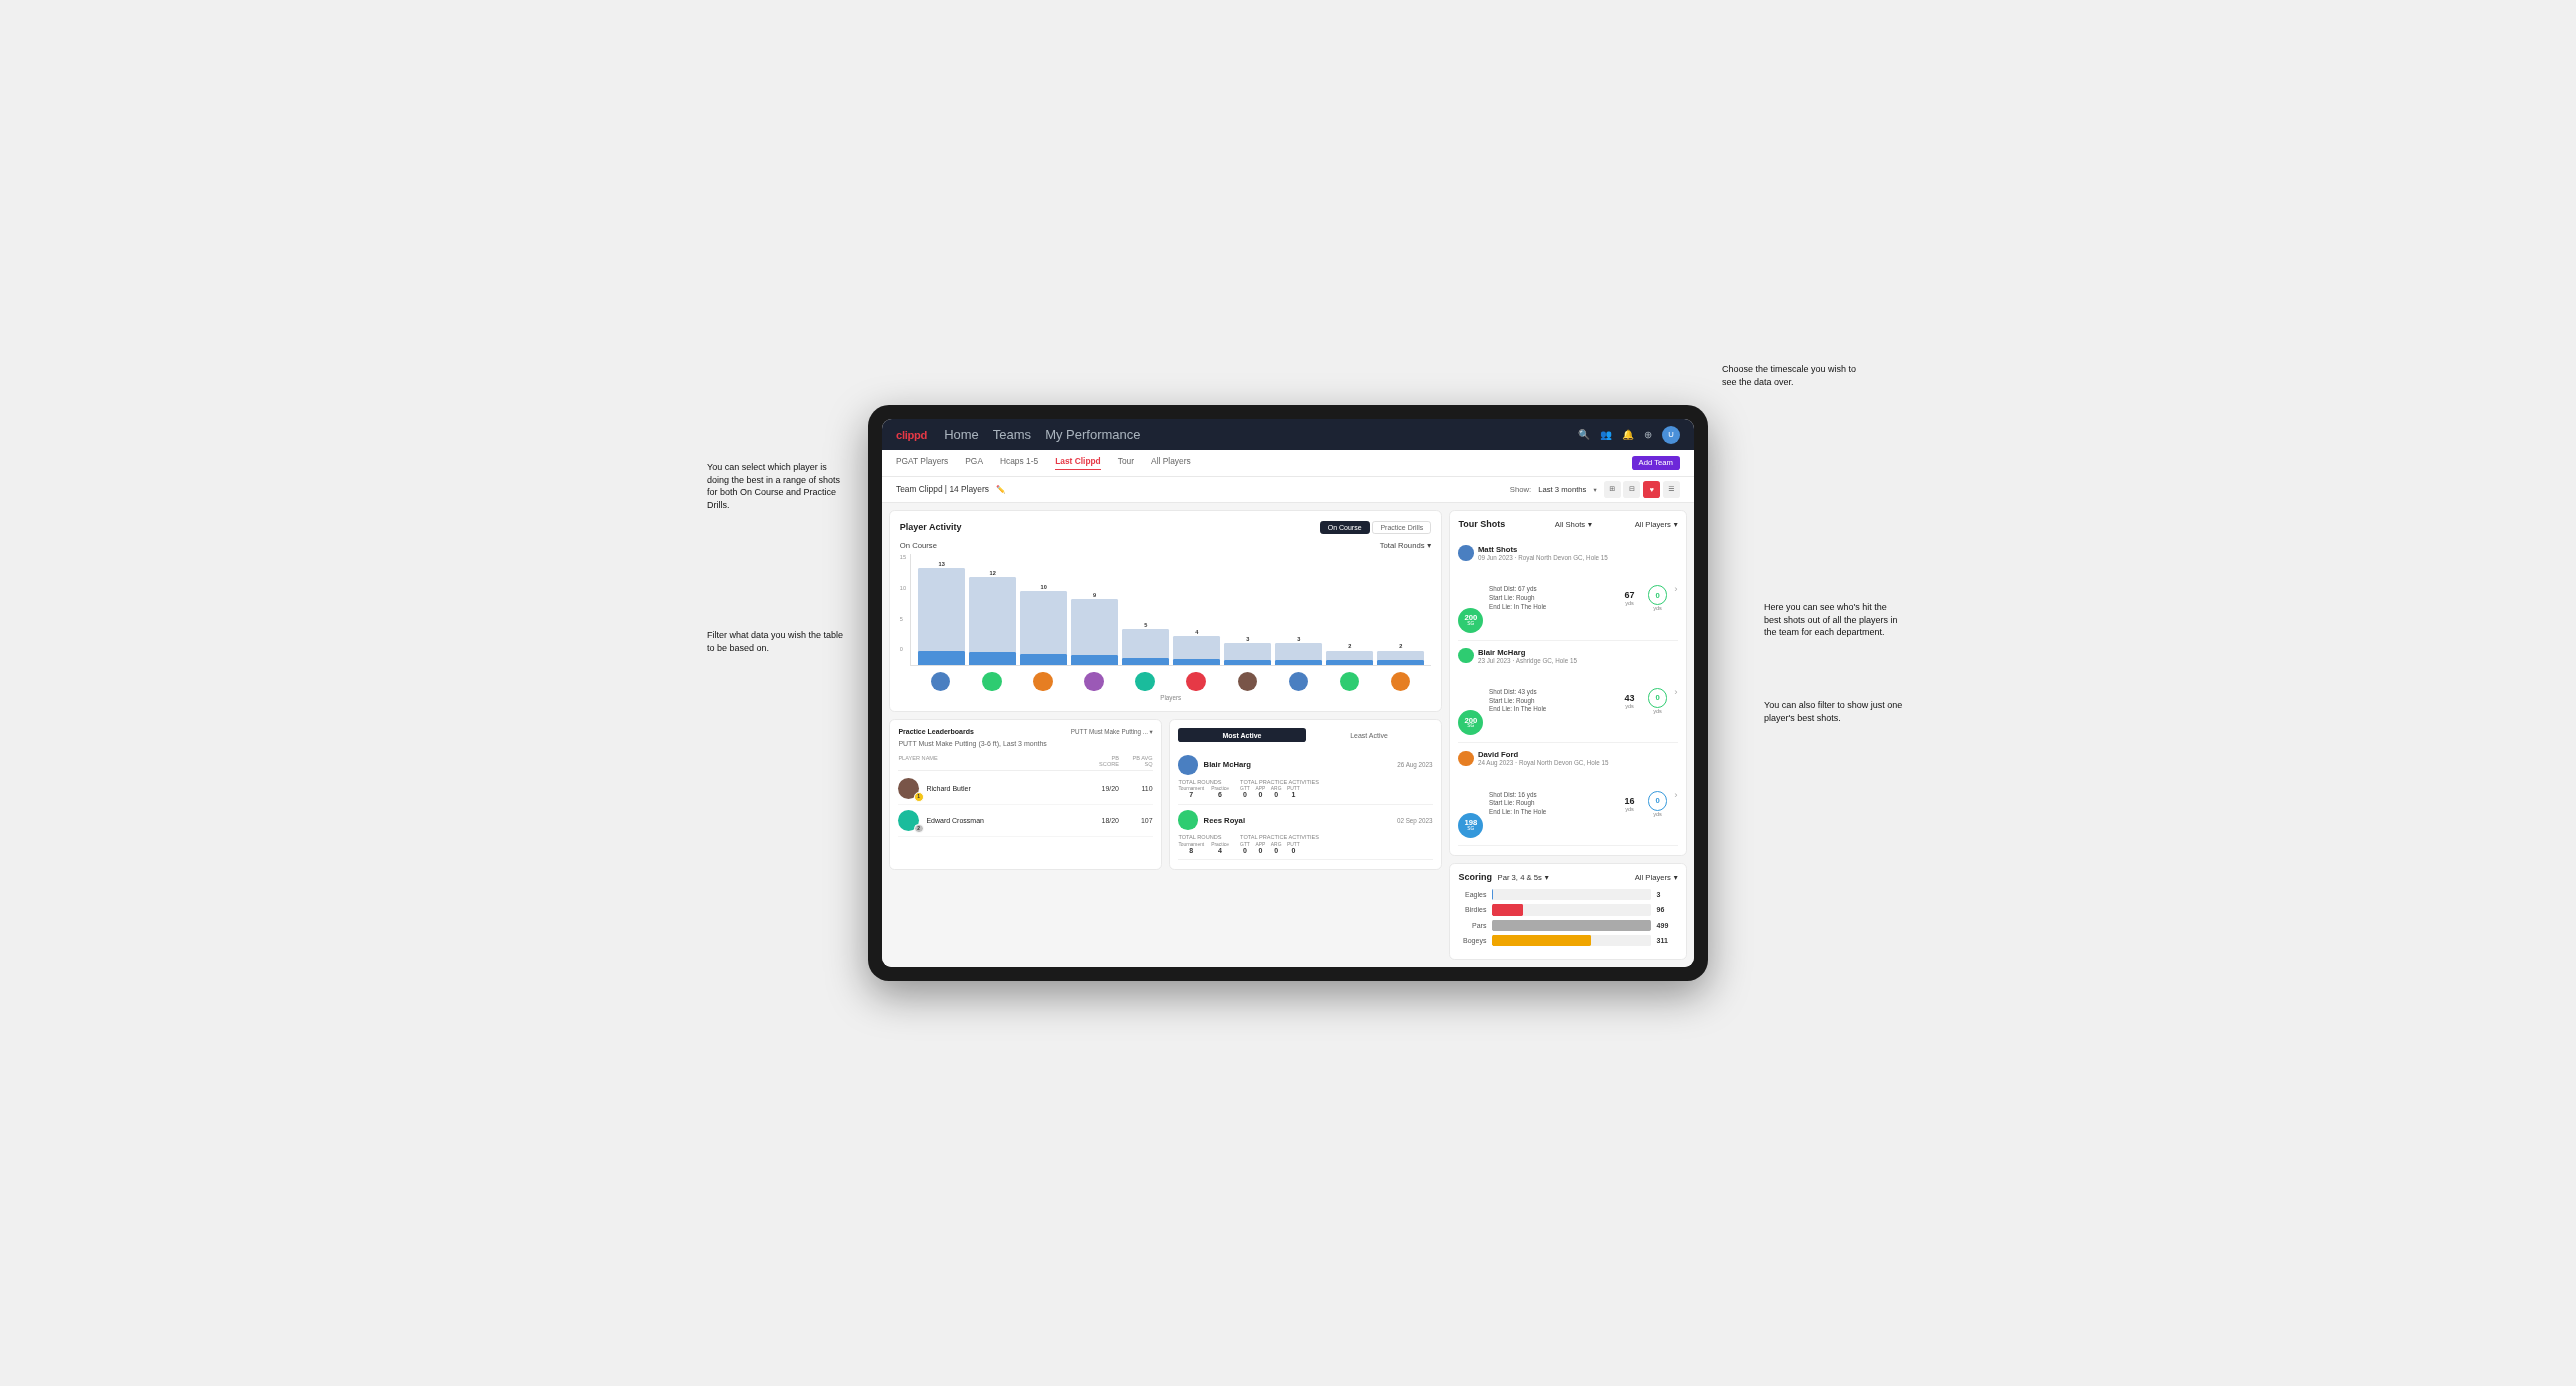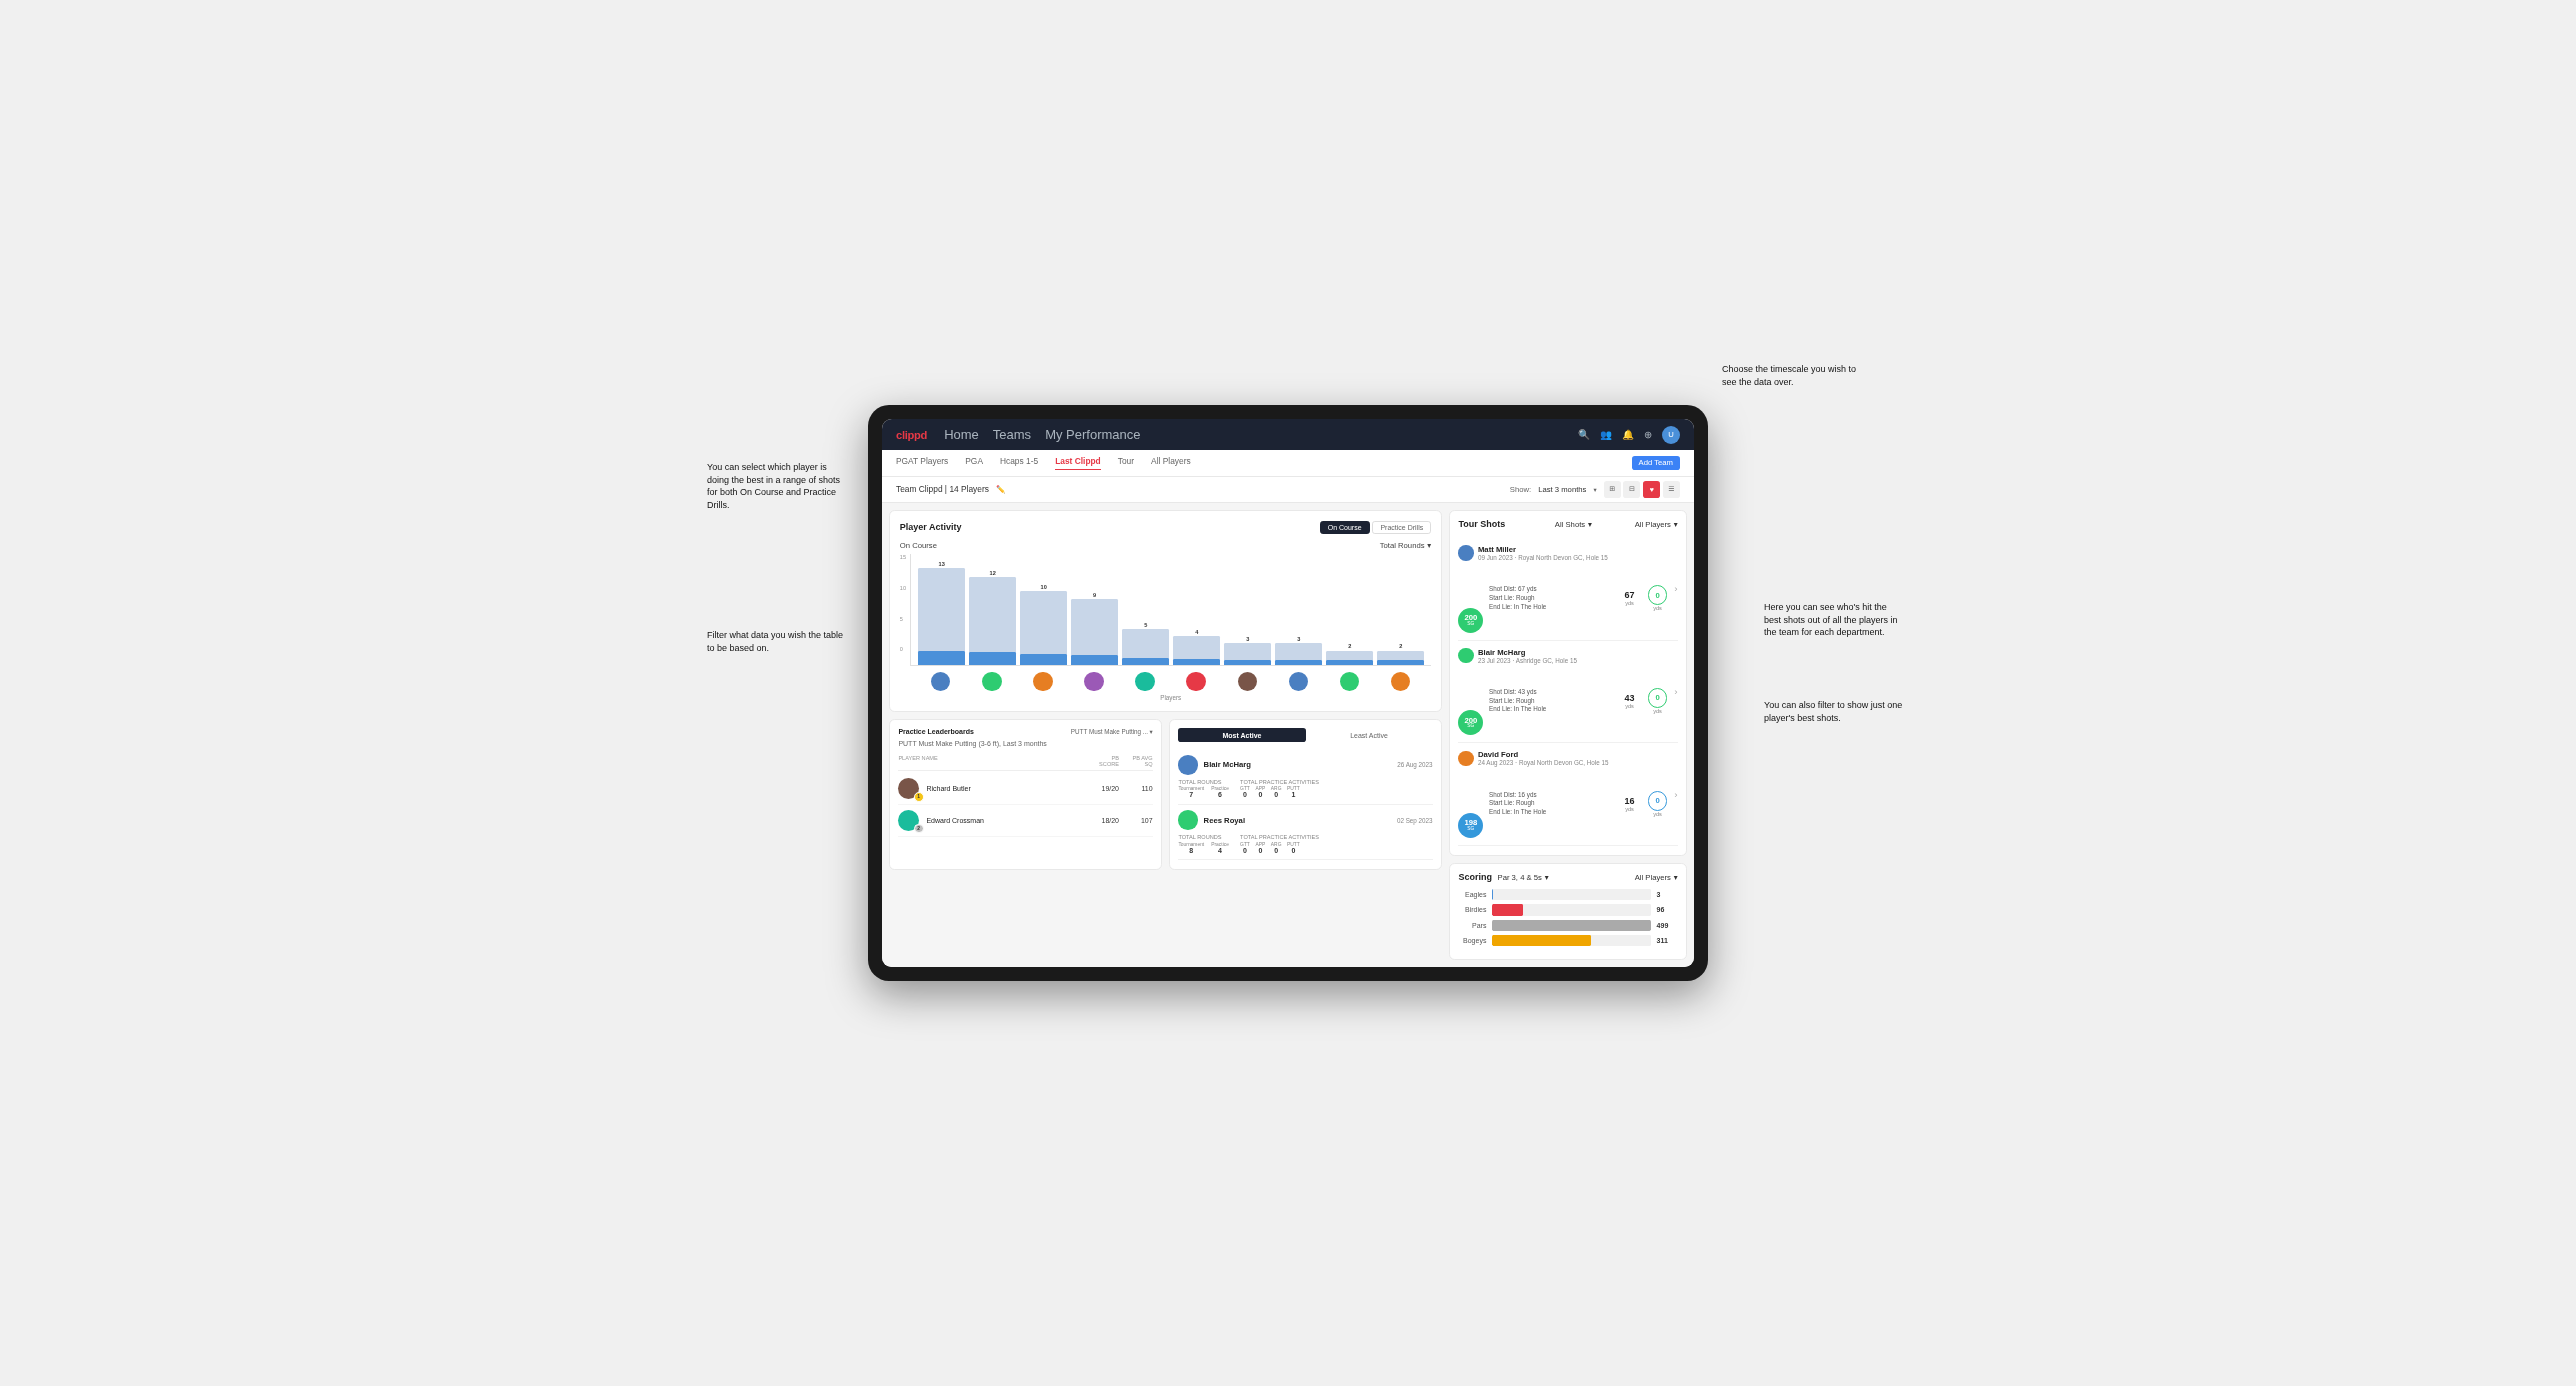--- a/index.html
+++ b/index.html
@@ -145,21 +145,21 @@
       color: #e63946;
       border-bottom: 1.4px solid #e63946;
       font-weight: 600;
     }
 
     .sub-nav-right {
       margin-left: auto;
     }
 
     .add-team-btn {
-      background: #3b82f6;
+      background: #6d28d9;
       color: #fff;
       border: none;
       border-radius: 2.8px;
       padding: 2.8px 7px;
       font-size: 7.7px;
       cursor: pointer;
       text-align: center;
     }
 
     
@@ -1188,21 +1188,21 @@
                 <span>All Players</span>
                 <span>▾</span>
               </div>
             </div>
 
             <div class="shot-entry">
               <div class="shot-player-info">
                 <div class="shot-player-header">
                   <div class="shot-player-avatar av-blue"></div>
                   <div>
-                    <div class="shot-player-name">Matt Miller</div>
+                    <div class="shot-player-name">Matt Shots</div>
                     <div class="shot-player-detail">09 Jun 2023 · Royal North Devon GC, Hole 15</div>
                   </div>
                 </div>
                 <div class="shot-stats-row">
                   <div class="shot-sg-badge">
                     <span class="sg-number">200</span>
                     <span class="sg-label">SG</span>
                   </div>
                   <div class="shot-detail-text">
                     <div>Shot Dist: 67 yds</div>

